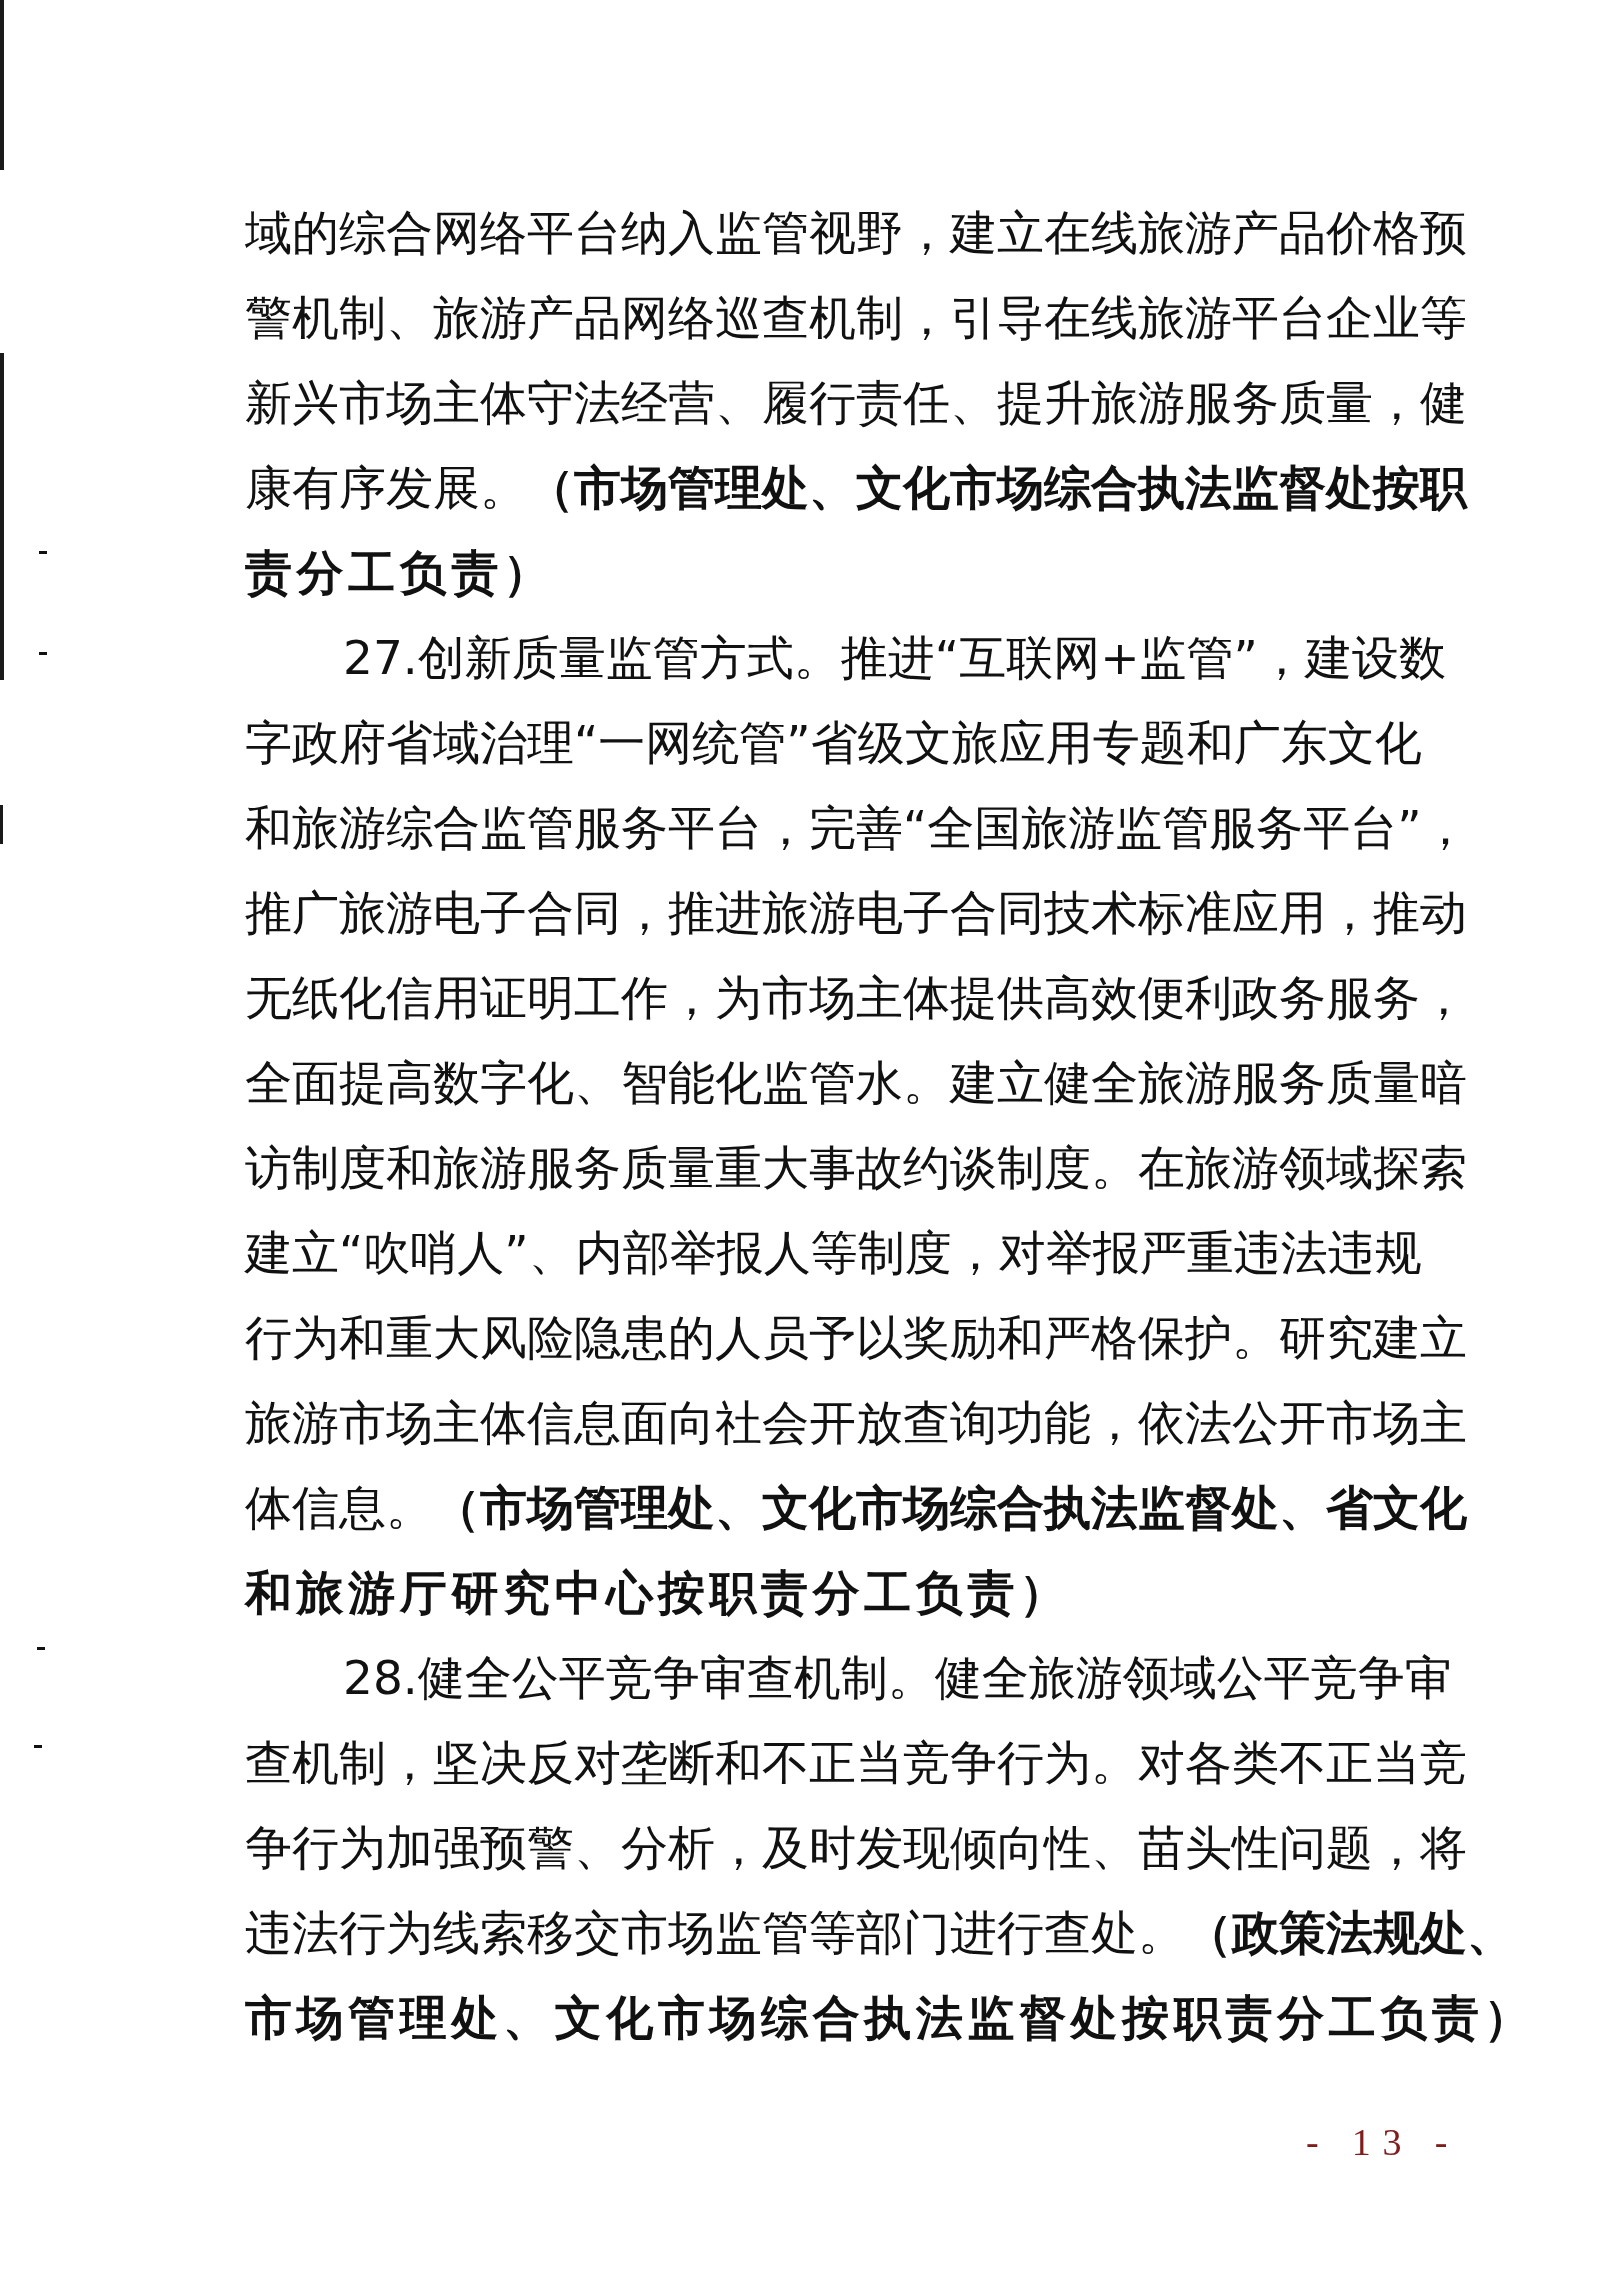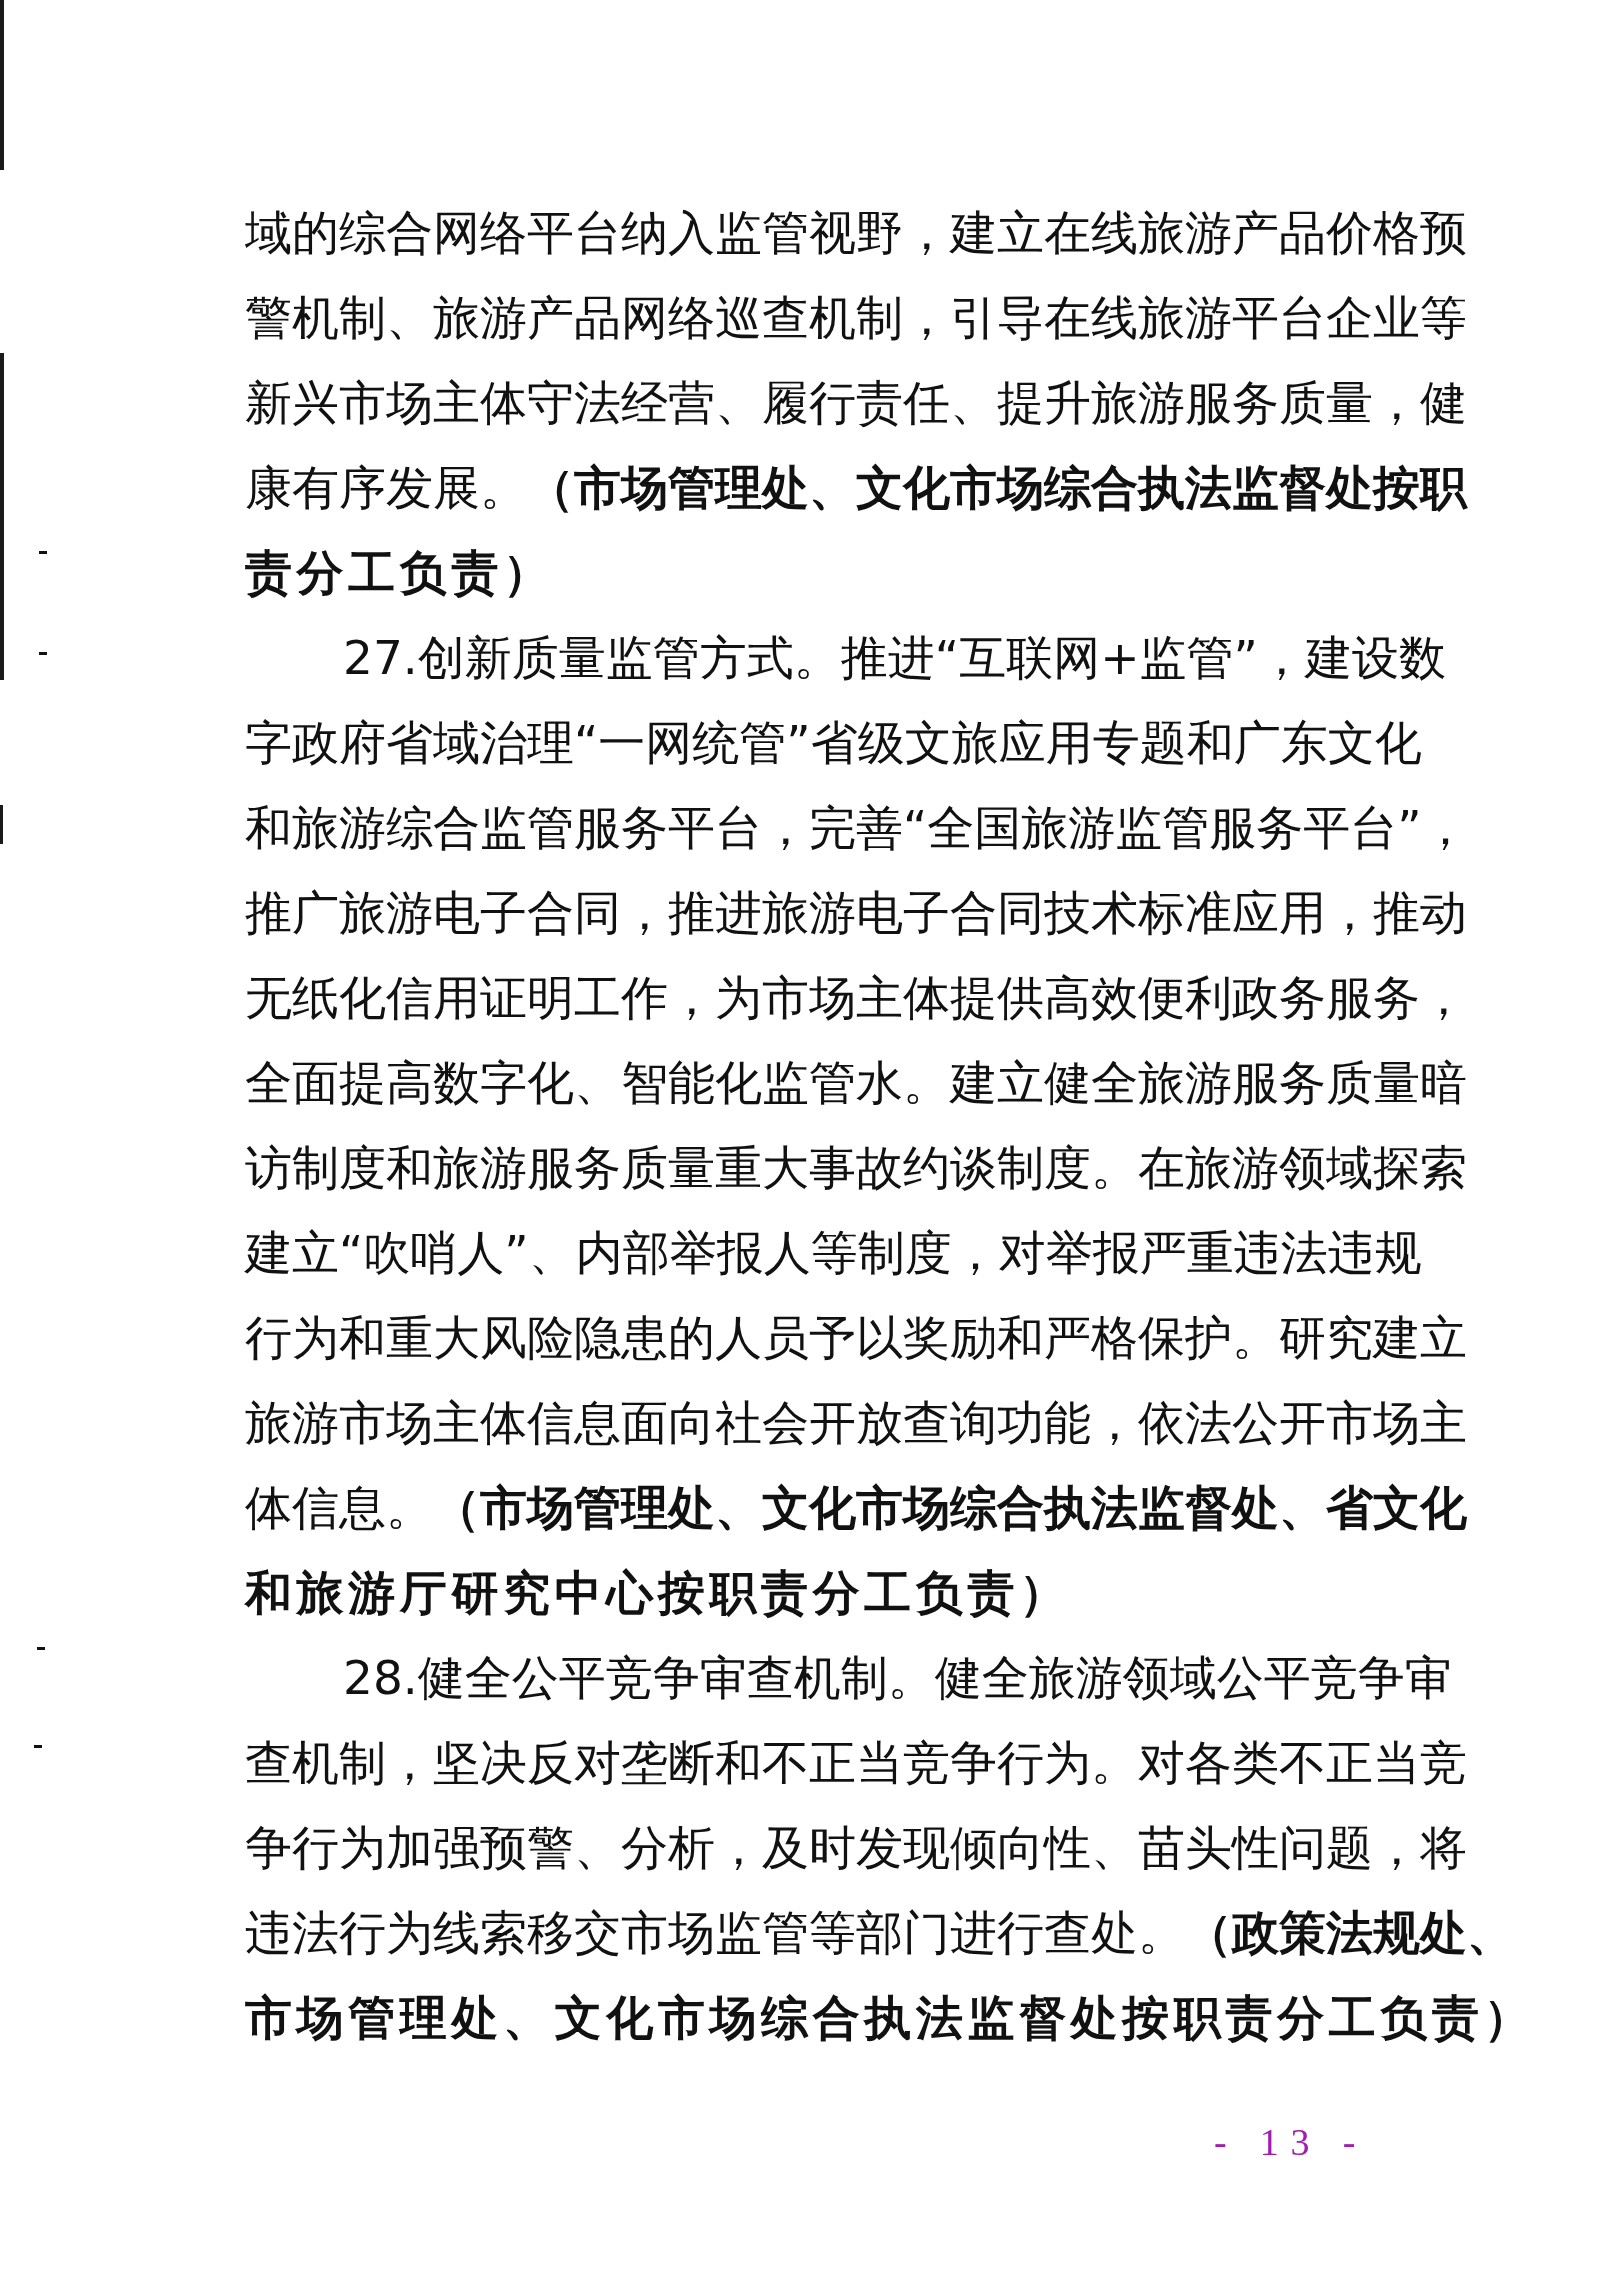--- a/index.html
+++ b/index.html
@@ -46,26 +46,26 @@
       justify-content: flex-start;
       letter-spacing: 4.6px;
     }
     .line.indent {
       padding-left: 98px;
     }
     .seg { white-space: pre; }
     .bold { font-weight: bold; }
     .page-number {
       position: absolute;
-      left: 1214px;
+      left: 1306px;
       top: 2120px;
       font-family: "Liberation Serif", "DejaVu Serif", serif;
       font-size: 38px;
       letter-spacing: 11.8px;
-      color: #a21caf;
+      color: #7f1d1d;
     }
   </style>
 </head>
 <body>
 
 <div class="scan-edge" style="top:0; height:170px;"></div>
 <div class="scan-edge" style="top:353px; height:327px;"></div>
 <div class="scan-edge" style="top:805px; height:39px; width:2.6px;"></div>
 <div class="binding-mark" style="left:39px; top:551px;"></div>
 <div class="binding-mark" style="left:39px; top:652px;"></div>

